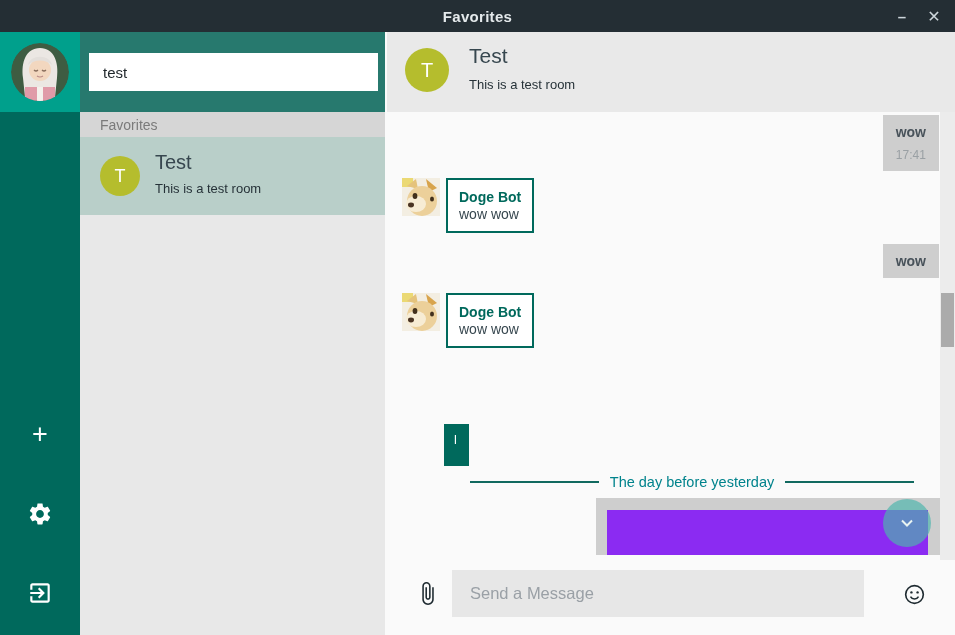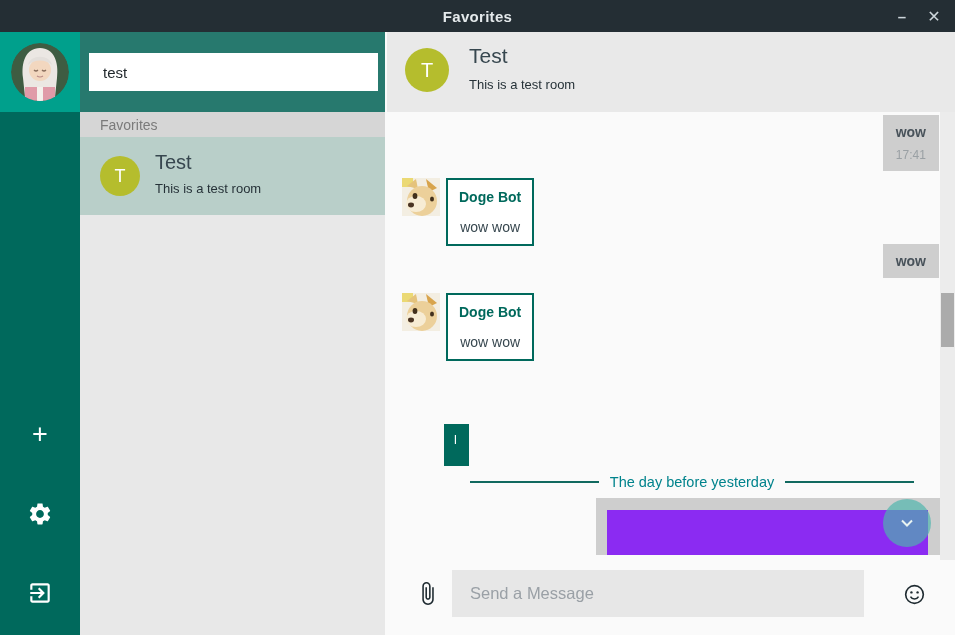--- a/index.html
+++ b/index.html
@@ -50,27 +50,27 @@
   .chat-name{position:absolute;left:82px;top:12px;font-size:21px;color:#37474f;}
   .chat-topic{position:absolute;left:82px;top:45px;font-size:13px;color:#263238;}
 
   .messages{position:absolute;left:0;top:80px;width:570px;height:448px;}
   .msg{position:absolute;}
   .bubble-gray{background:#cecece;padding:9px 13px;text-align:center;}
   .bubble-gray .txt{font-size:14px;font-weight:bold;color:#48525a;}
   .bubble-gray .time{font-size:12px;color:#9aa0a4;margin-top:8px;}
   .m1{top:3px;right:16px;}
   .m3{top:132px;right:16px;}
-  .bot-row{display:flex;align-items:flex-start;text-align:center;}
+  .bot-row{display:flex;align-items:flex-start;}
   .m2{top:66px;left:17px;}
   .m4{top:181px;left:17px;}
   .side-avatar{width:38px;height:38px;margin-right:6px;flex:0 0 auto;}
   .bot-bubble{border:2px solid #00695c;background:#fff;padding:9px 11px;}
   .bot-name{font-size:14px;font-weight:bold;color:#00695c;}
-  .bot-text{font-size:14px;color:#37474f;margin-top:14px;}
+  .bot-text{font-size:14px;color:#37474f;margin-top:1px;}
   .m5{top:246px;left:17px;}
   .member-bubble{background:#00695c;color:#fff;}
   .bhat-bubble{width:48px;height:59px;padding:11px 0 0 12px;font-weight:bold;font-size:13px;}
   .m6{top:312px;left:59px;}
   .l-bubble{width:25px;height:42px;padding:8px 0 0 10px;font-size:13px;}
 
   .divider{position:absolute;top:358px;left:0;width:570px;height:24px;display:flex;
            align-items:center;justify-content:center;gap:11px;padding-left:44px;}
   .divider .line{height:2px;width:129px;background:#11695f;}
   .divider .label{color:#00838c;font-size:14.5px;}

